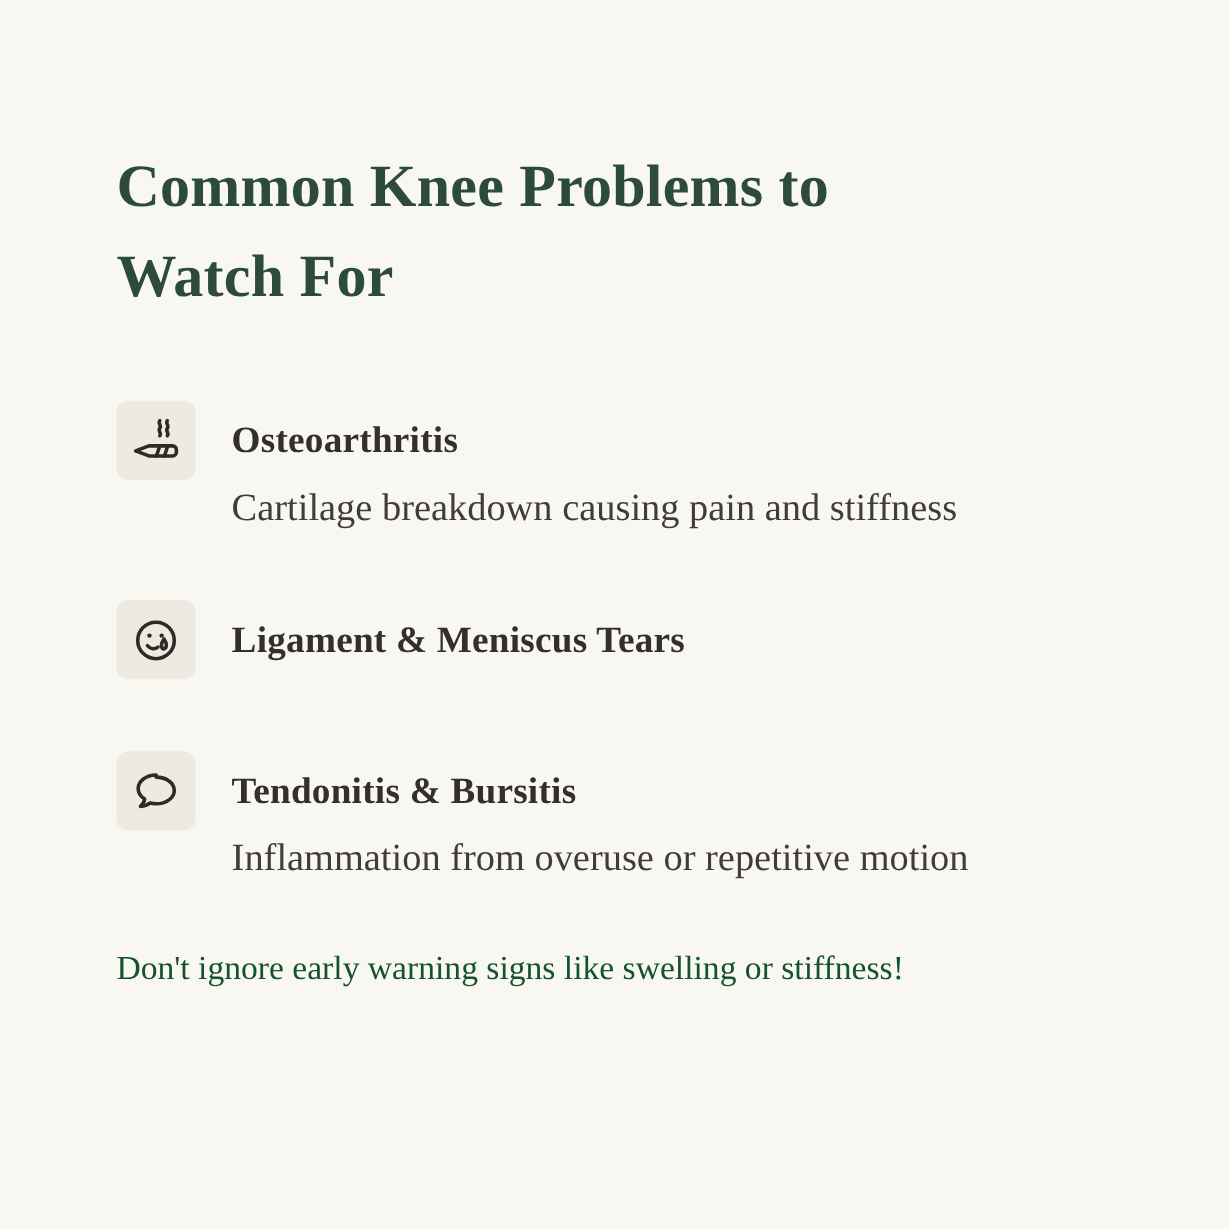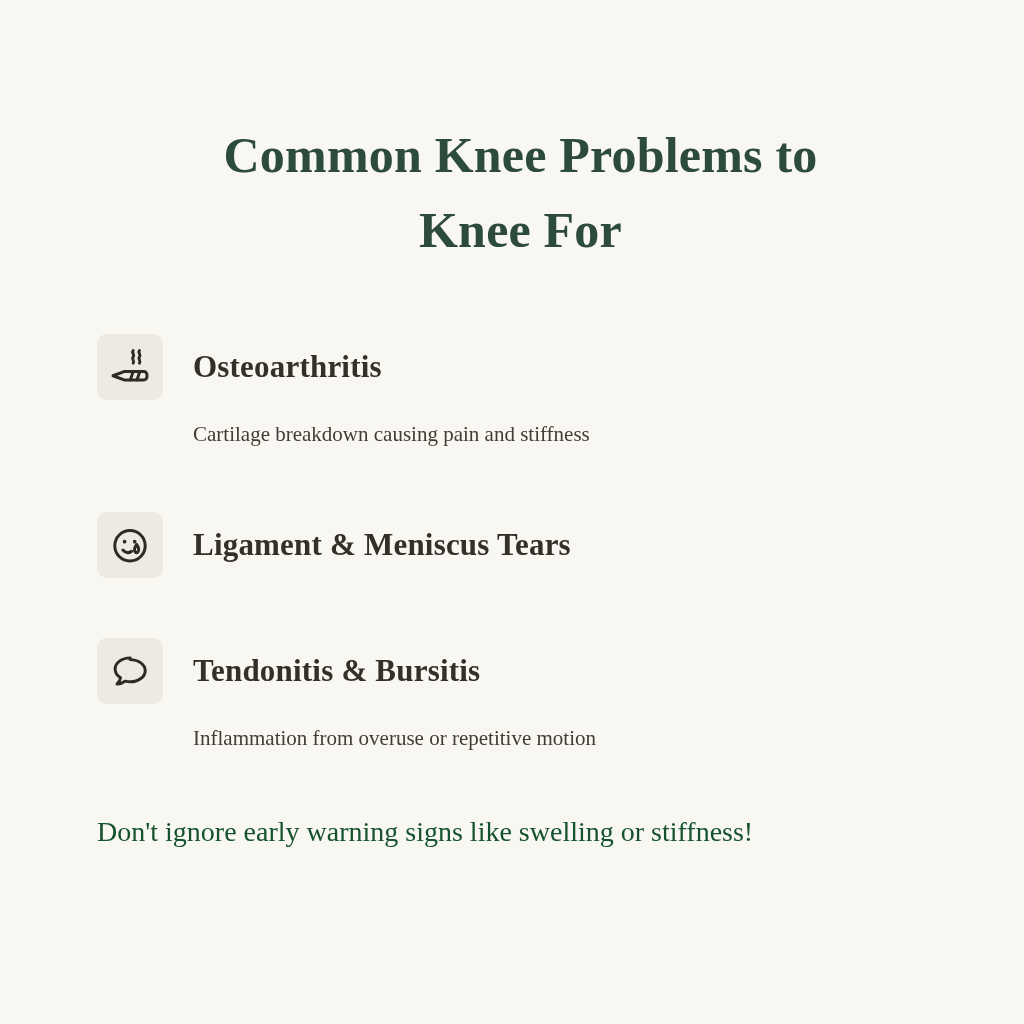--- a/index.html
+++ b/index.html
@@ -15,21 +15,20 @@
     height: 1024px;
     padding: 118px 80px 0 97px;
   }
   .title {
     color: #2d4b3c;
     font-size: 50px;
     line-height: 75px;
     font-weight: 600;
     letter-spacing: 0.2px;
     margin-bottom: 66px;
-    text-align: center;
   }
   .title span { display: block; }
   .list-item {
     display: flex;
     align-items: flex-start;
     margin-bottom: 60px;
   }
   .icon-box {
     width: 66px;
     height: 66px;
@@ -53,39 +52,39 @@
   .item-title {
     font-size: 31px;
     font-weight: 700;
     color: #33302a;
     min-height: 66px;
     display: flex;
     align-items: center;
     letter-spacing: 0.2px;
   }
   .item-desc {
-    font-size: 21px;
+    font-size: 32px;
     line-height: 36px;
     color: #403d36;
-    margin-top: 16px;
+    margin-top: 4px;
   }
   .footer-note {
     font-size: 28px;
     color: #14532d;
     margin-top: 42px;
   }
 </style>
 </head>
 <body>
 
 <div class="page">
 
   <h1 class="title">
     <span>Common Knee Problems to</span>
-    <span>Knee For</span>
+    <span>Watch For</span>
   </h1>
 
   <div>
 
     <div class="list-item">
       <div class="icon-box">
         <svg viewBox="0 0 24 24" aria-hidden="true">
           <path d="M13.8 2.6 c-1.1 1.2 1.1 2.4 0 3.6 c-1.1 1.2 1.1 2.4 0 3.6"></path>
           <path d="M17.4 2.6 c-1.1 1.2 1.1 2.4 0 3.6 c-1.1 1.2 1.1 2.4 0 3.6"></path>
           <path d="M2.3 17 L8.6 14.6 H19.9 c1 0 1.8 0.8 1.8 1.8 v1.2 c0 1 -0.8 1.8 -1.8 1.8 H8.6 Z"></path>

